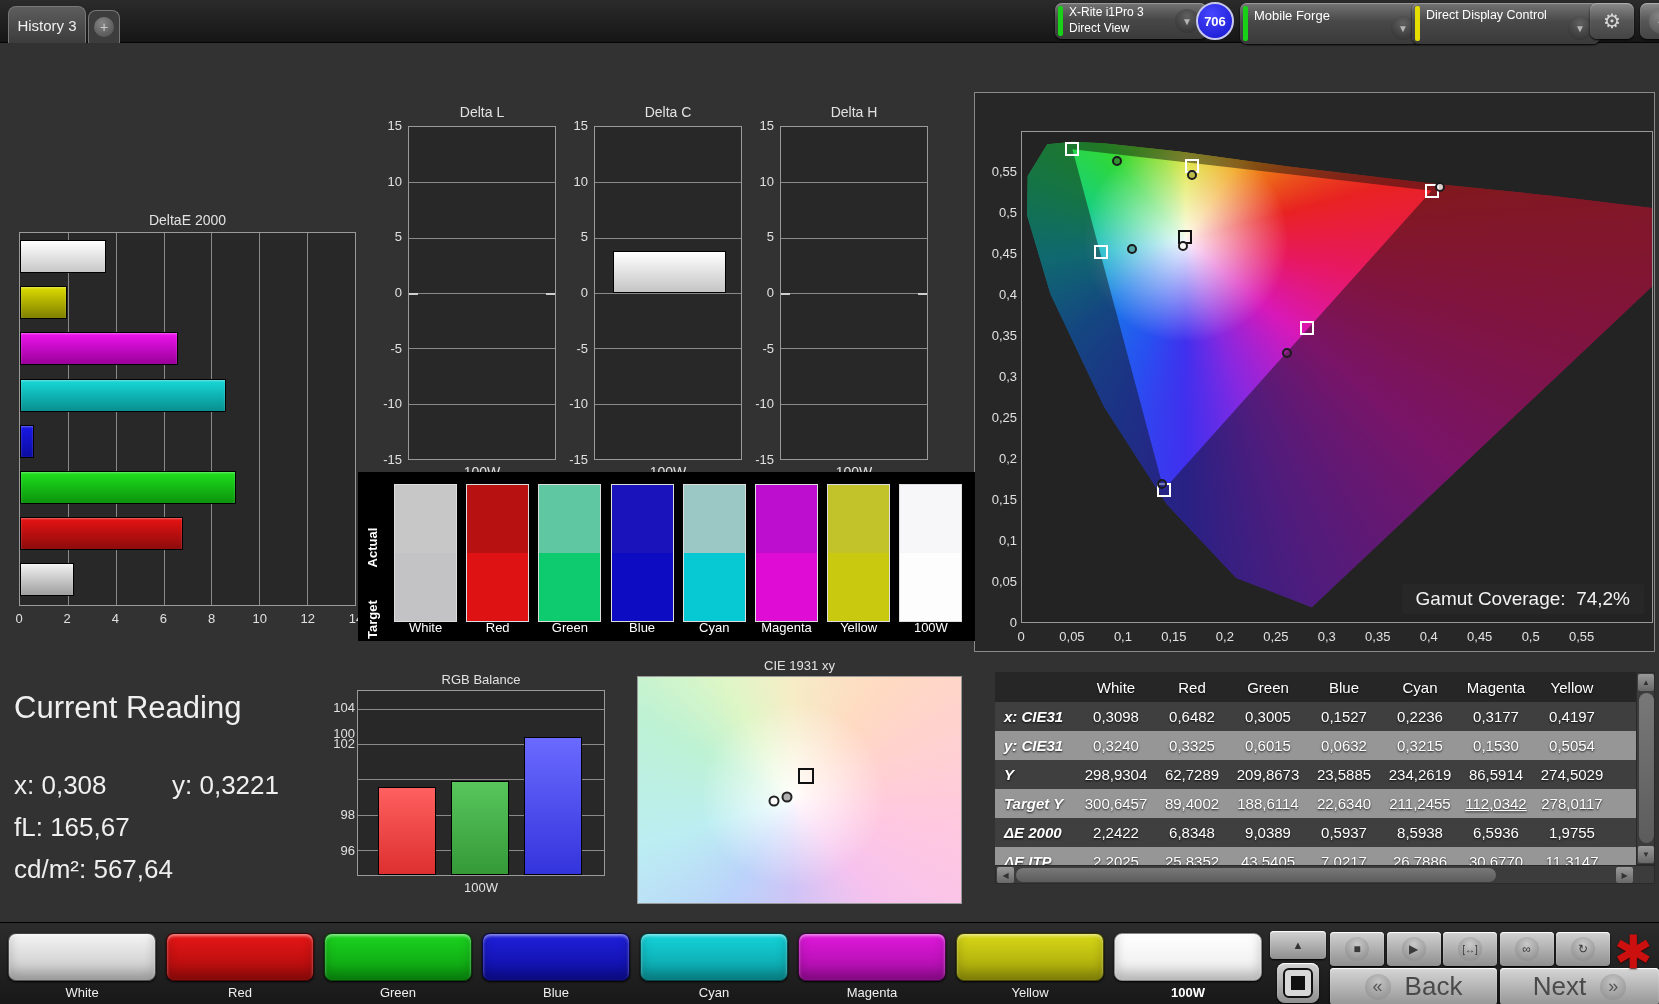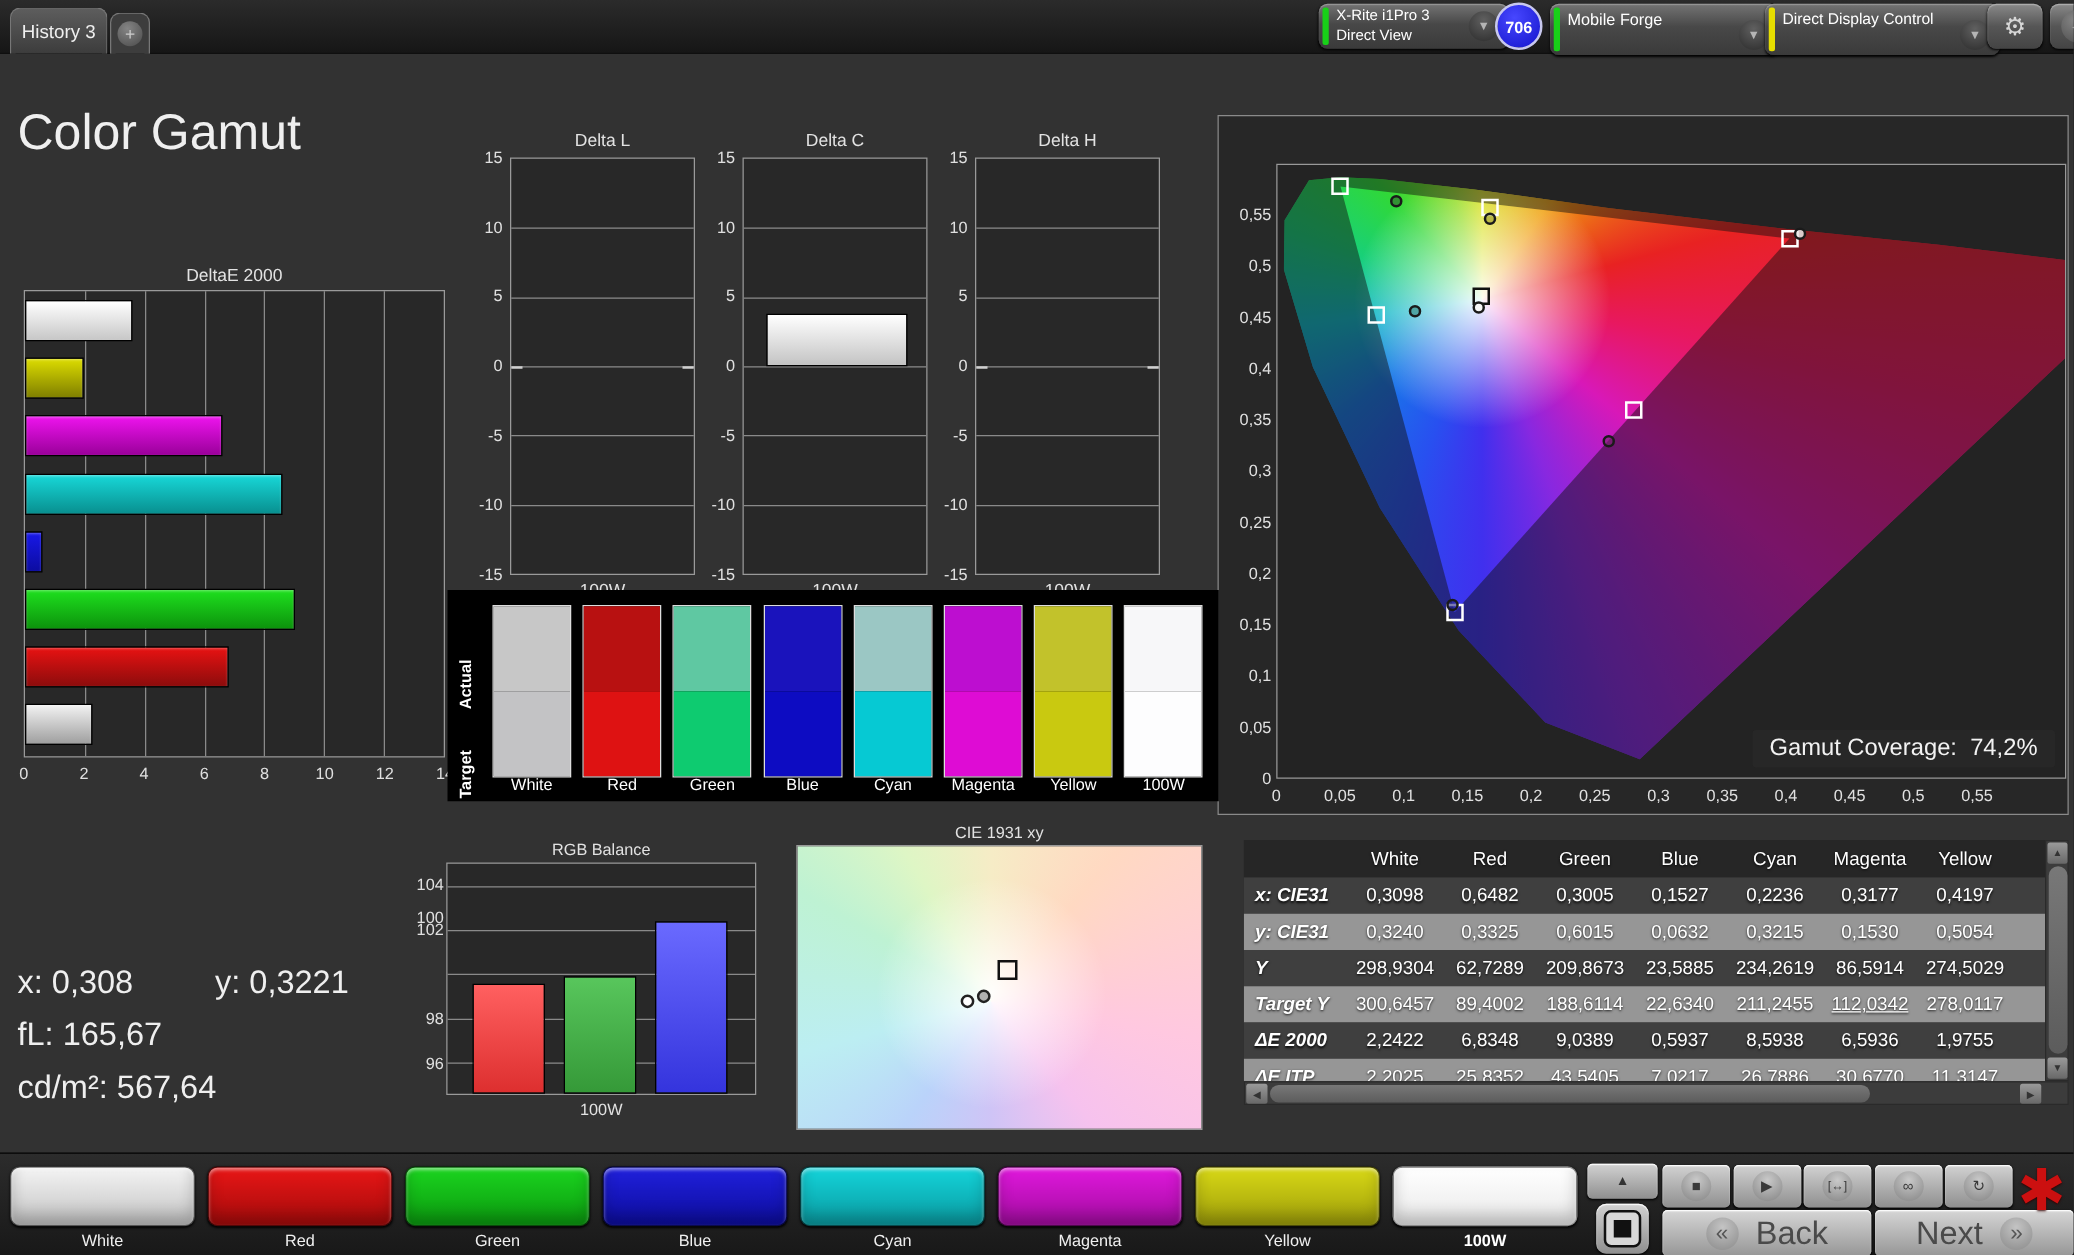--- a/index.html
+++ b/index.html
@@ -129,21 +129,20 @@
     <div class="iconbtn" style="left:1590px;width:44px;">
       <span style="font-size:20px;">⚙</span>
     </div>
     <div class="iconbtn" style="left:1640px;width:44px;">
       <span class="plus-circle" style="width:26px;height:26px;">
           <span style="font-size:11px;">◀</span>
         </span>
     </div>
   </div>
 
-  <div class="abs light-txt" style="left:14px;top:84px;font-size:40px;">Color Gamut</div>
 
   <div class="chart-title" style="left:19px;top:212px;width:337px;">DeltaE 2000</div>
   <div class="plot" id="deltae-plot" style="left:19px;top:232px;width:337px;height:374px;">
       <div class="vline" style="left: 14.29%;"></div>
       <div class="vline" style="left: 28.57%;"></div>
       <div class="vline" style="left: 42.86%;"></div>
       <div class="vline" style="left: 57.14%;"></div>
       <div class="vline" style="left: 71.43%;"></div>
       <div class="vline" style="left: 85.71%;"></div>
       <div class="hbar" style="top: 7px; width: 25.57%; background: linear-gradient(rgb(255, 255, 255), rgb(199, 199, 199));"></div>
@@ -315,20 +314,21 @@
         <div class="sw-half" style="bottom: 0px; background: rgb(201, 201, 16);"></div>
       </div>
       <div class="sw-label" style="left: 469.2px;">Yellow</div>
       <div class="sw-col" style="left: 541.4px;">
         <div class="sw-half" style="top: 0px; background: rgb(247, 247, 249);"></div>
         <div class="sw-half" style="bottom: 0px; background: rgb(253, 253, 254);"></div>
       </div>
       <div class="sw-label" style="left: 541.4px;">100W</div>
     </div>
 
+  <div class="abs light-txt" style="left:14px;top:690px;font-size:31px;">Current Reading</div>
   <div class="abs light-txt" style="left:14px;top:770px;font-size:26px;">x: 0,308</div>
   <div class="abs light-txt" style="left:172px;top:770px;font-size:26px;">y: 0,3221</div>
   <div class="abs light-txt" style="left:14px;top:812px;font-size:26px;">fL: 165,67</div>
   <div class="abs light-txt" style="left:14px;top:854px;font-size:26px;">cd/m²: 567,64</div>
 
   <div class="chart-title" style="left:357px;top:672px;width:248px;font-size:13px;">RGB Balance</div>
   <div class="plot" id="rgb-plot" style="left:357px;top:690px;width:248px;height:186px;">
       <div class="hline" style="top: 9.62%;"></div>
       <div class="hline" style="top: 28.85%;"></div>
       <div class="hline" style="top: 48.08%;"></div>

